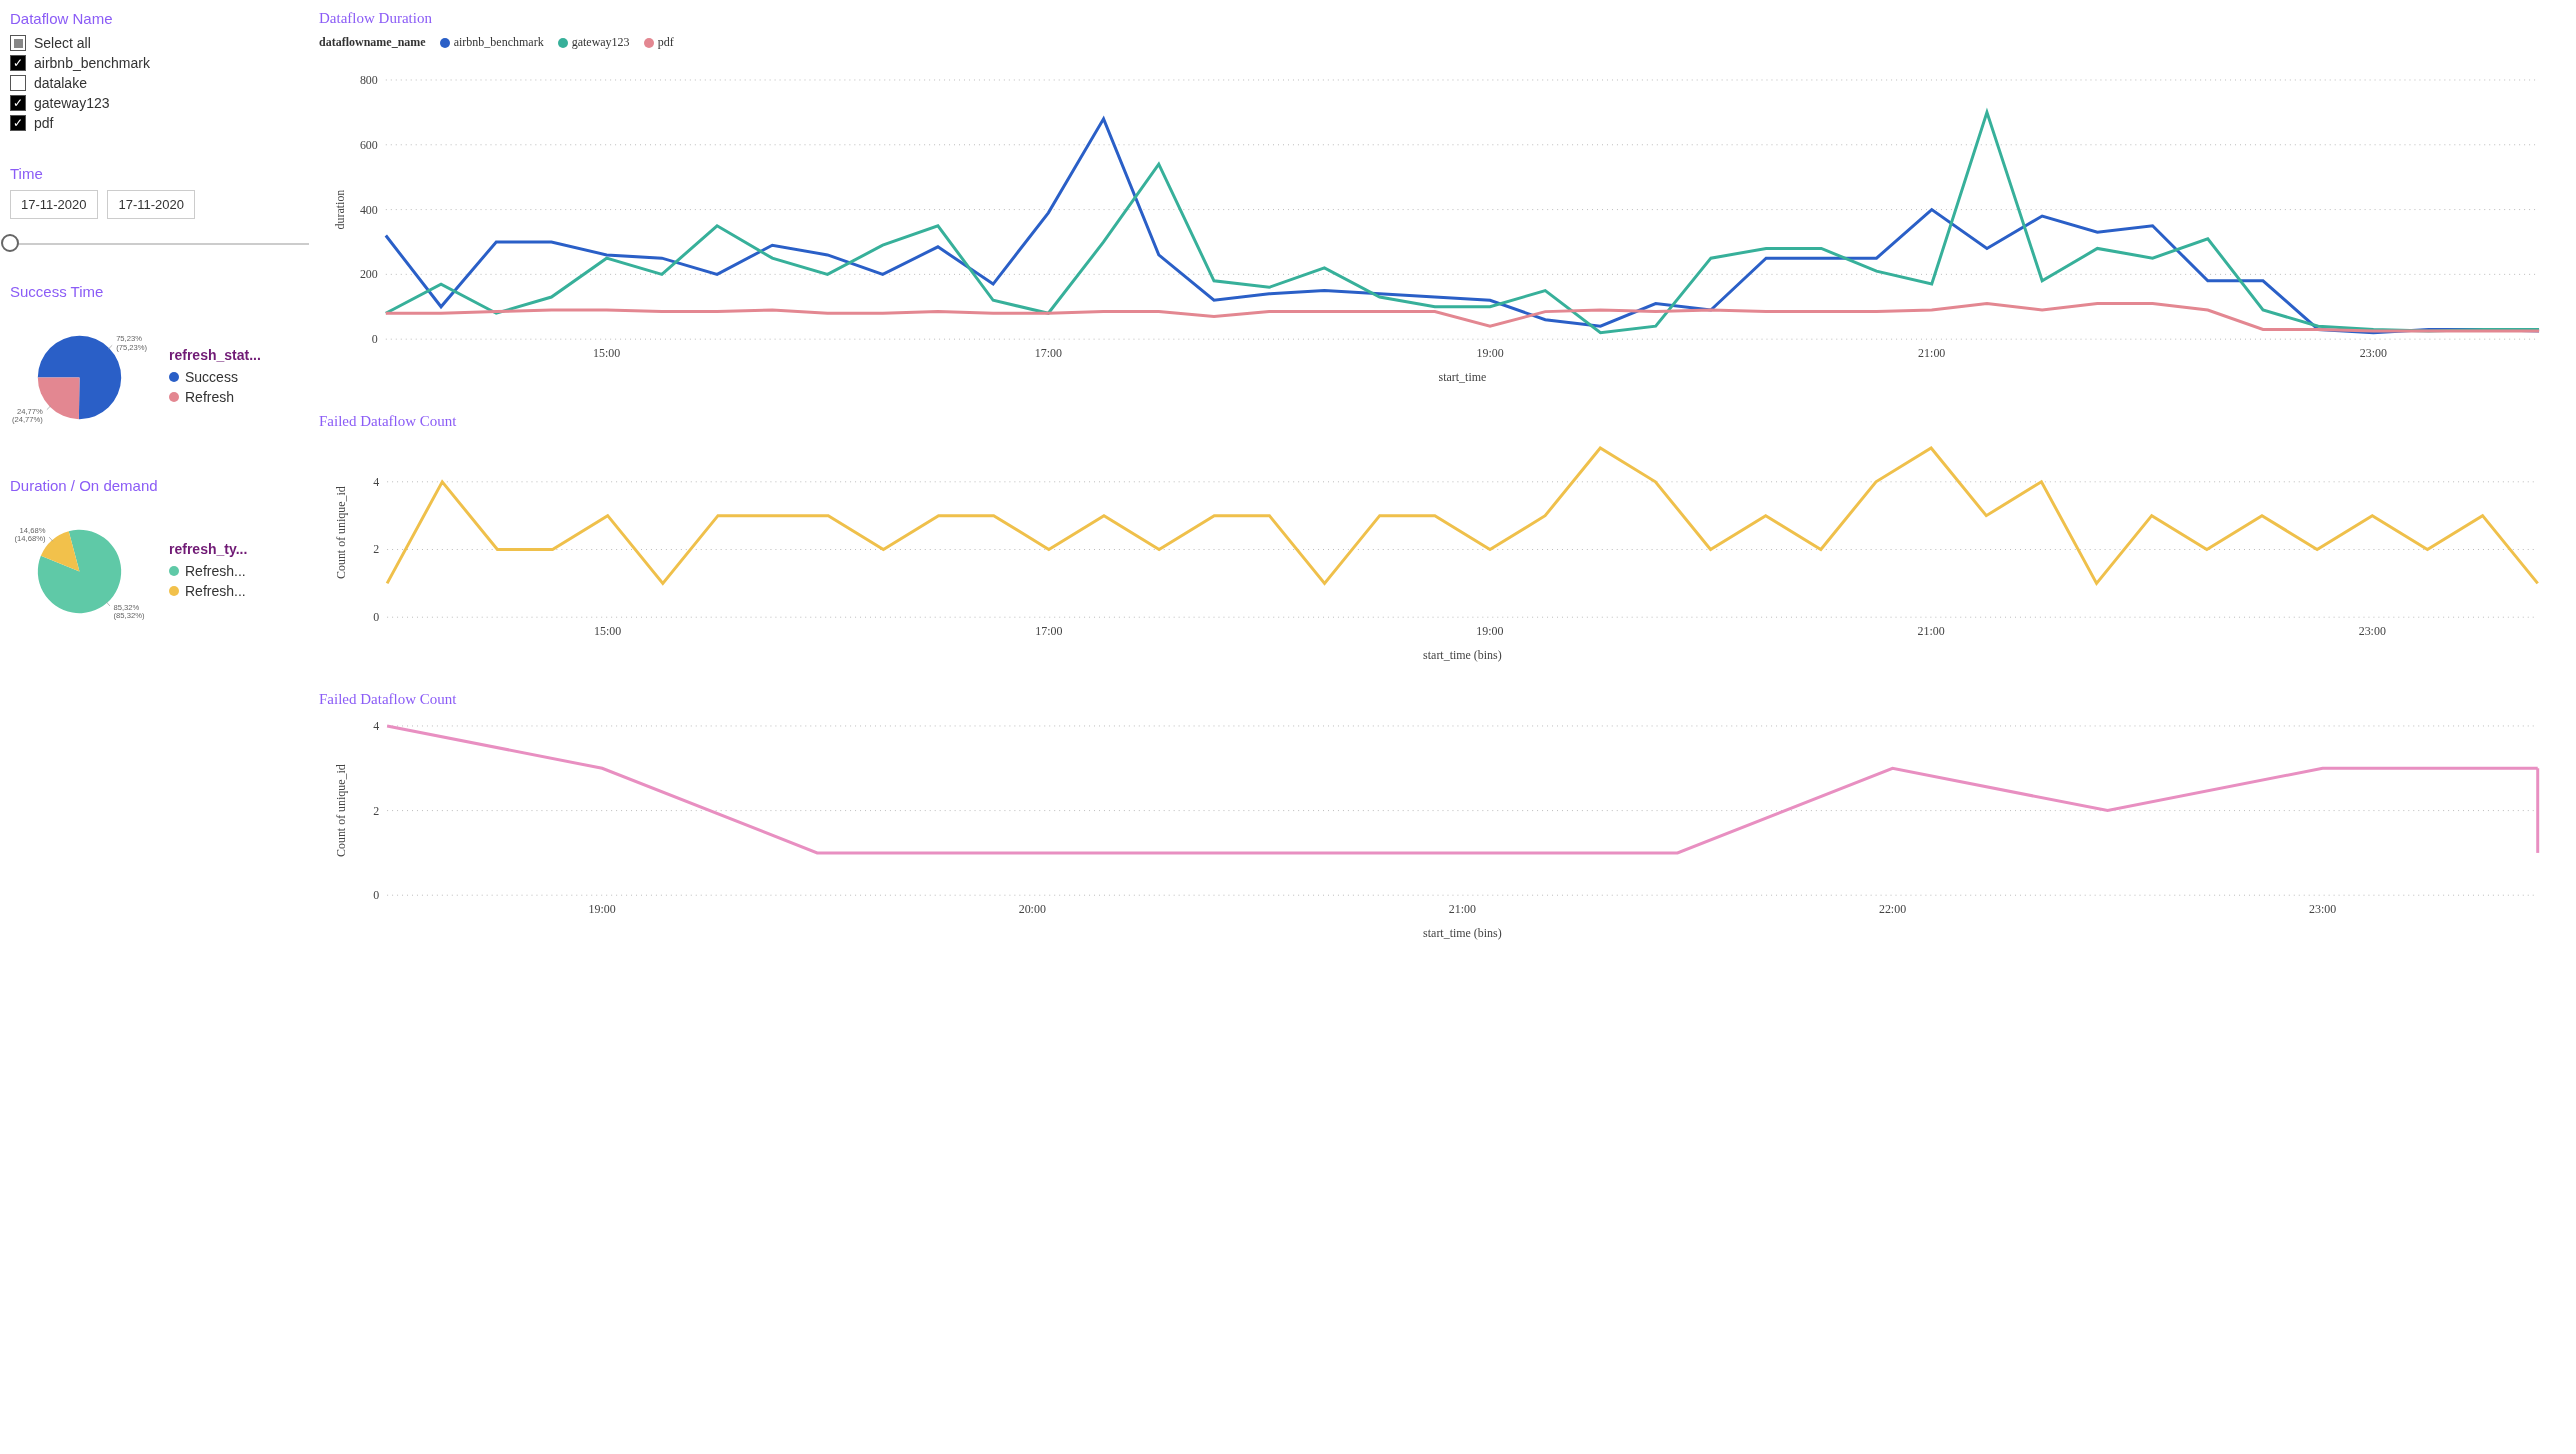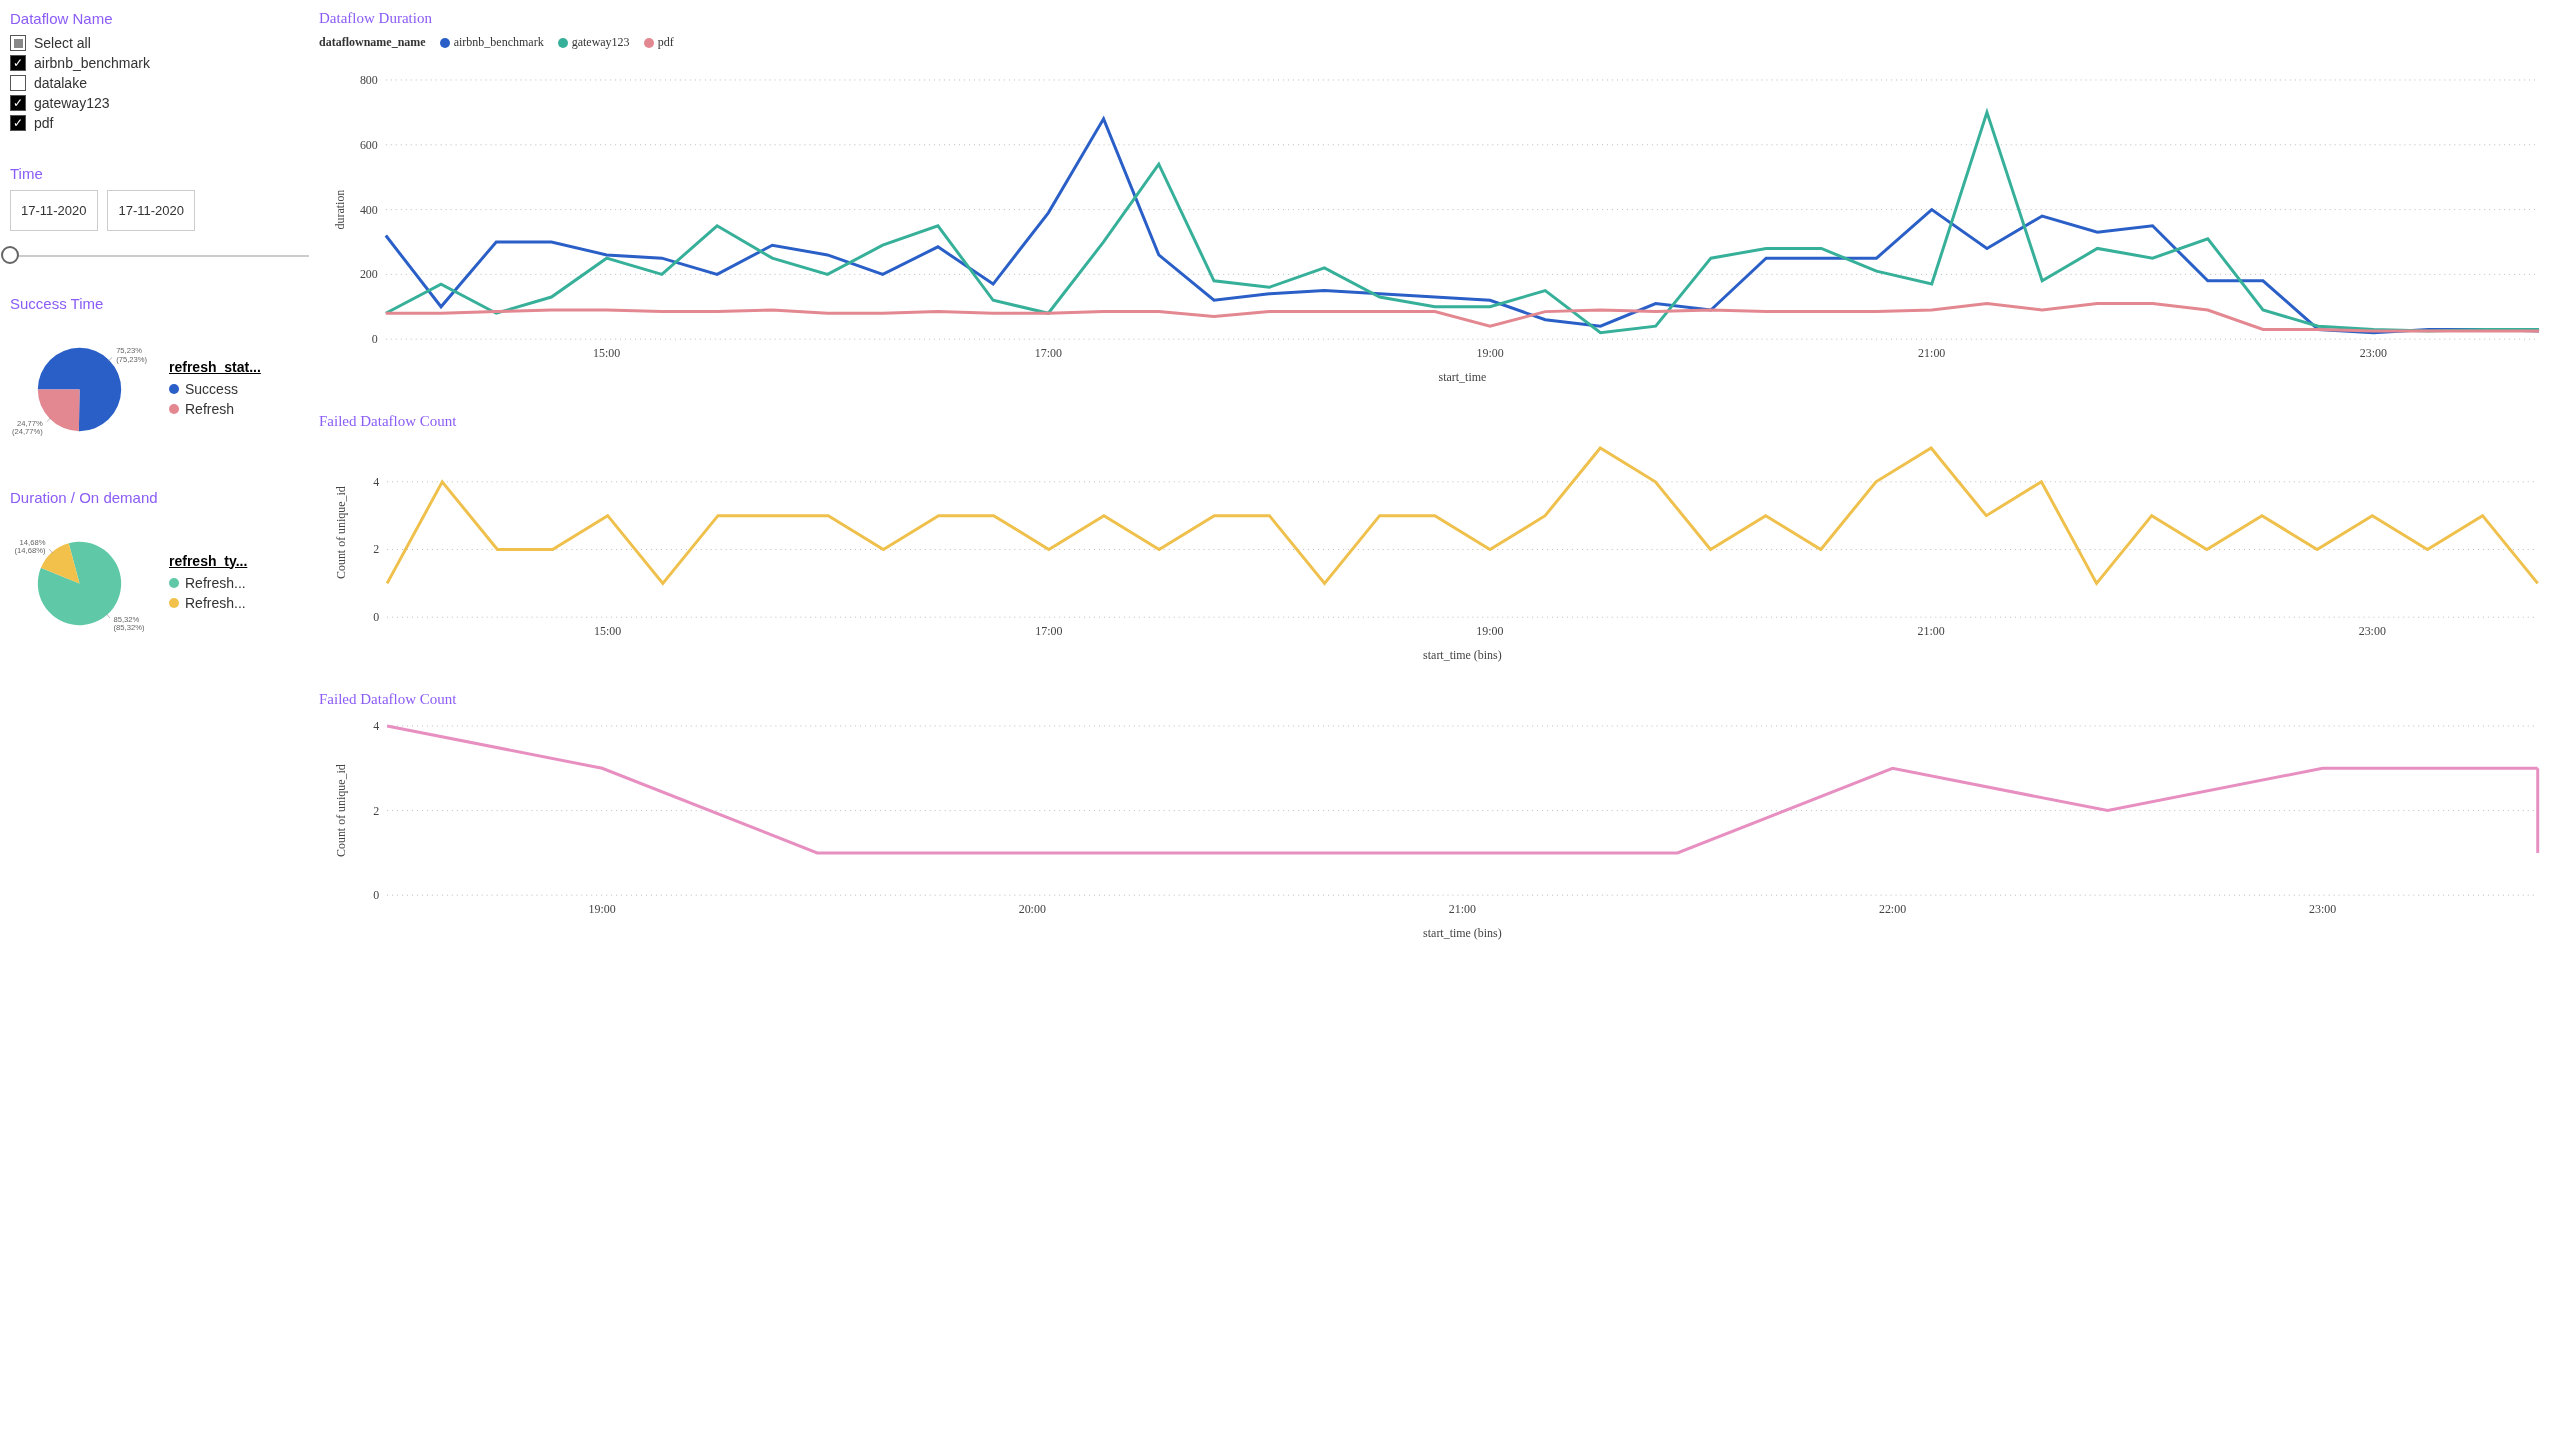--- a/index.html
+++ b/index.html
@@ -1,26 +1,26 @@
 <!DOCTYPE html>
 <html><head>
 <meta charset="utf-8">
 <style>
   * { box-sizing: border-box; margin: 0; padding: 0; }
   body { font-family: "Segoe UI", Arial, sans-serif; background: #fff; color: #333; font-size: 14px; }
   .page { display: grid; grid-template-columns: 299px 1fr; gap: 10px; padding: 10px; width: 2576px; }
   .sidebar { display: flex; flex-direction: column; gap: 30px; }
   .main { display: flex; flex-direction: column; gap: 20px; font-family: Liberation Serif, serif; }
   .section-title { color: #8b5cf6; font-size: 15px; font-weight: 500; margin-bottom: 8px; }
-  .legend-title { font-weight: 600; color: #000000; margin-bottom: 6px; text-decoration: underline; }
+  .legend-title { font-weight: 600; color: #701a75; margin-bottom: 6px; }
   .chk-row { display: flex; gap: 8px; margin-bottom: 4px; }
   .chk { width: 16px; height: 16px; border: 1px solid #555; display: inline-flex; align-items: center; justify-content: center; font-size: 12px; }
   .chk.filled { background: #000; color: #fff; }
   .chk.indet::after { content: ""; width: 9px; height: 9px; background: #888; }
-  .timebox { border: 1px solid #ccc; padding: 12px 10px; display: inline-block; margin-right: 6px; font-size: 13px; background:#fff; }
+  .timebox { border: 1px solid #ccc; padding: 6px 10px; display: inline-block; margin-right: 6px; font-size: 13px; background:#fff; }
   .slider-wrap { margin-top: 14px; position: relative; height: 20px; }
   .slider-track { position:absolute; top:50%; left:0; right:0; height:2px; background:#ccc; }
   .slider-thumb { position:absolute; top:50%; left:0; width:18px; height:18px; border:2px solid #666; border-radius:50%; background:#fff; transform: translate(-50%,-50%); }
   .pie-block { display:flex; align-items:center; gap: 20px; }
   .pie-svg { width: 139px; height: 139px; }
   .pie-label { font-size: 11px; fill:#666; }
   .pie-legend-item { display:flex; align-items:center; gap:6px; margin-bottom:4px; font-size:14px; }
   .swatch{ width:10px; height:10px; border-radius:50%; display:inline-block; }
   .chart-card { }
   .legend-inline { display:flex; align-items:center; gap:14px; font-size:12px; margin-bottom:20px; }

